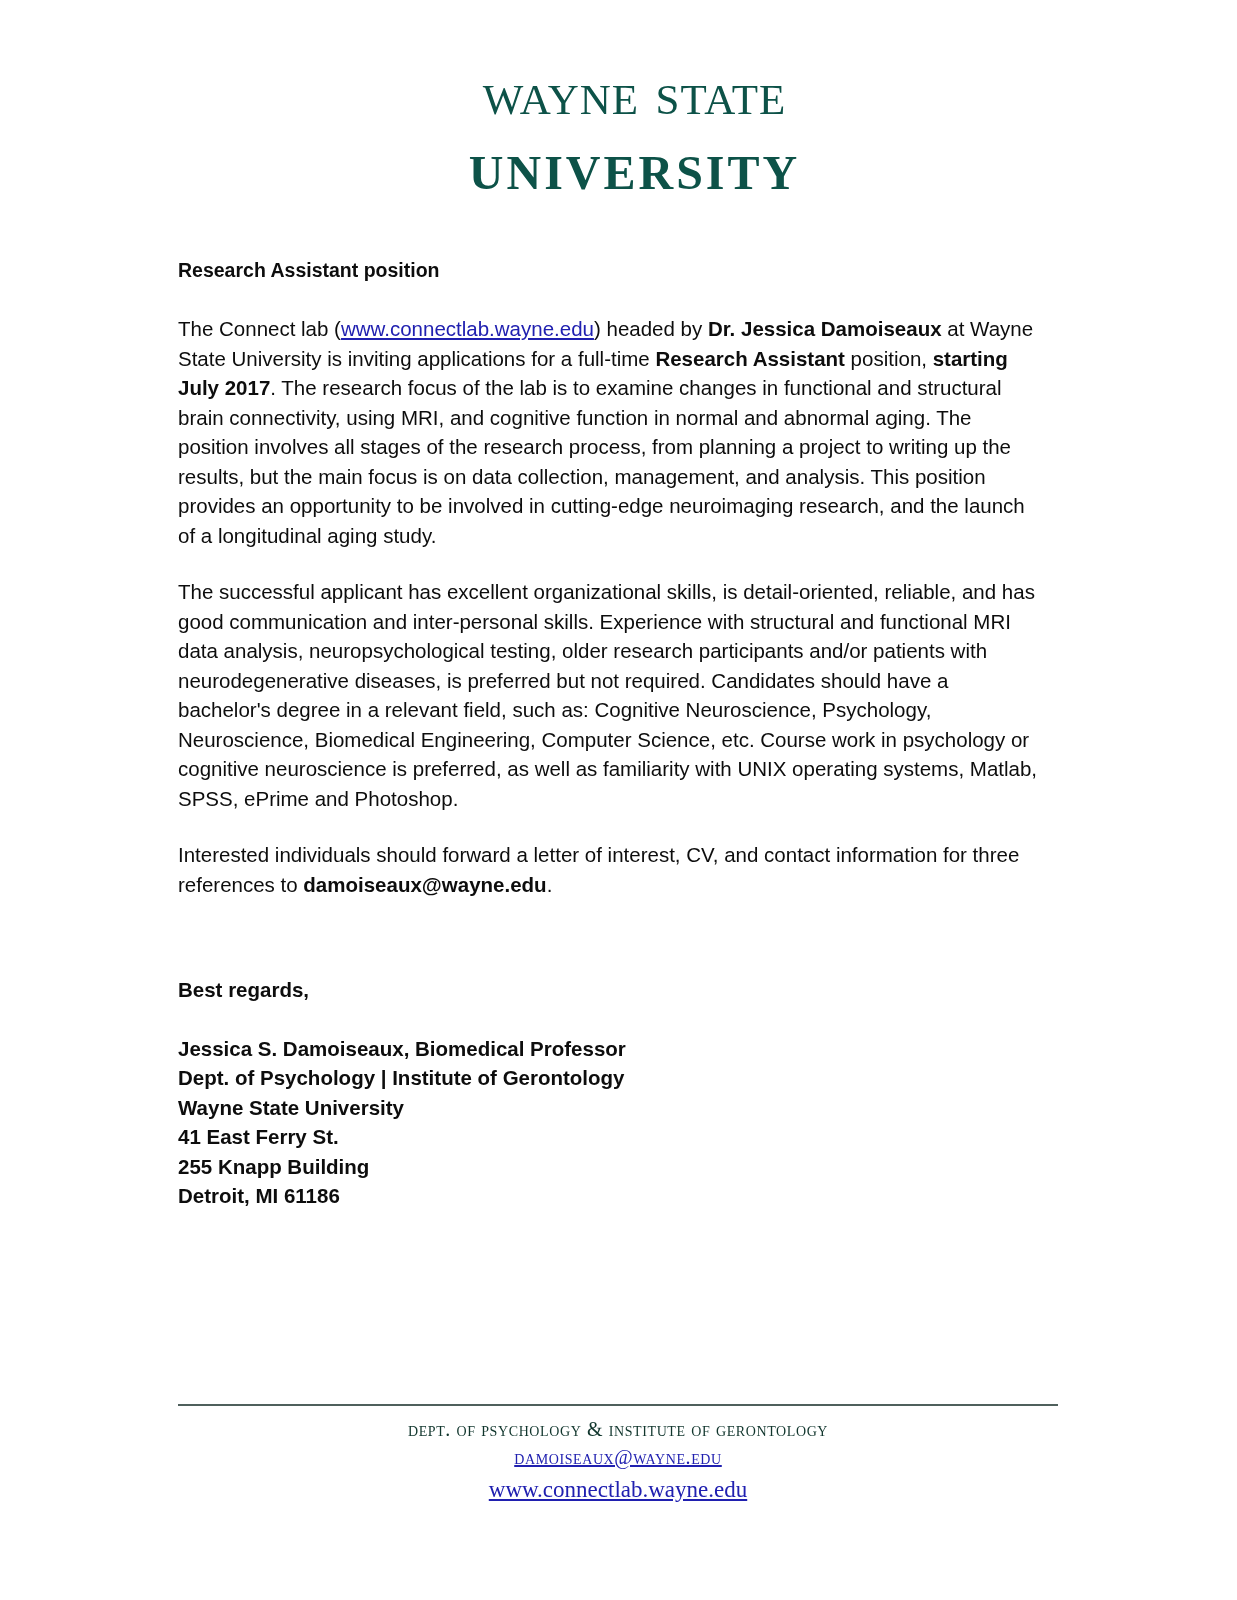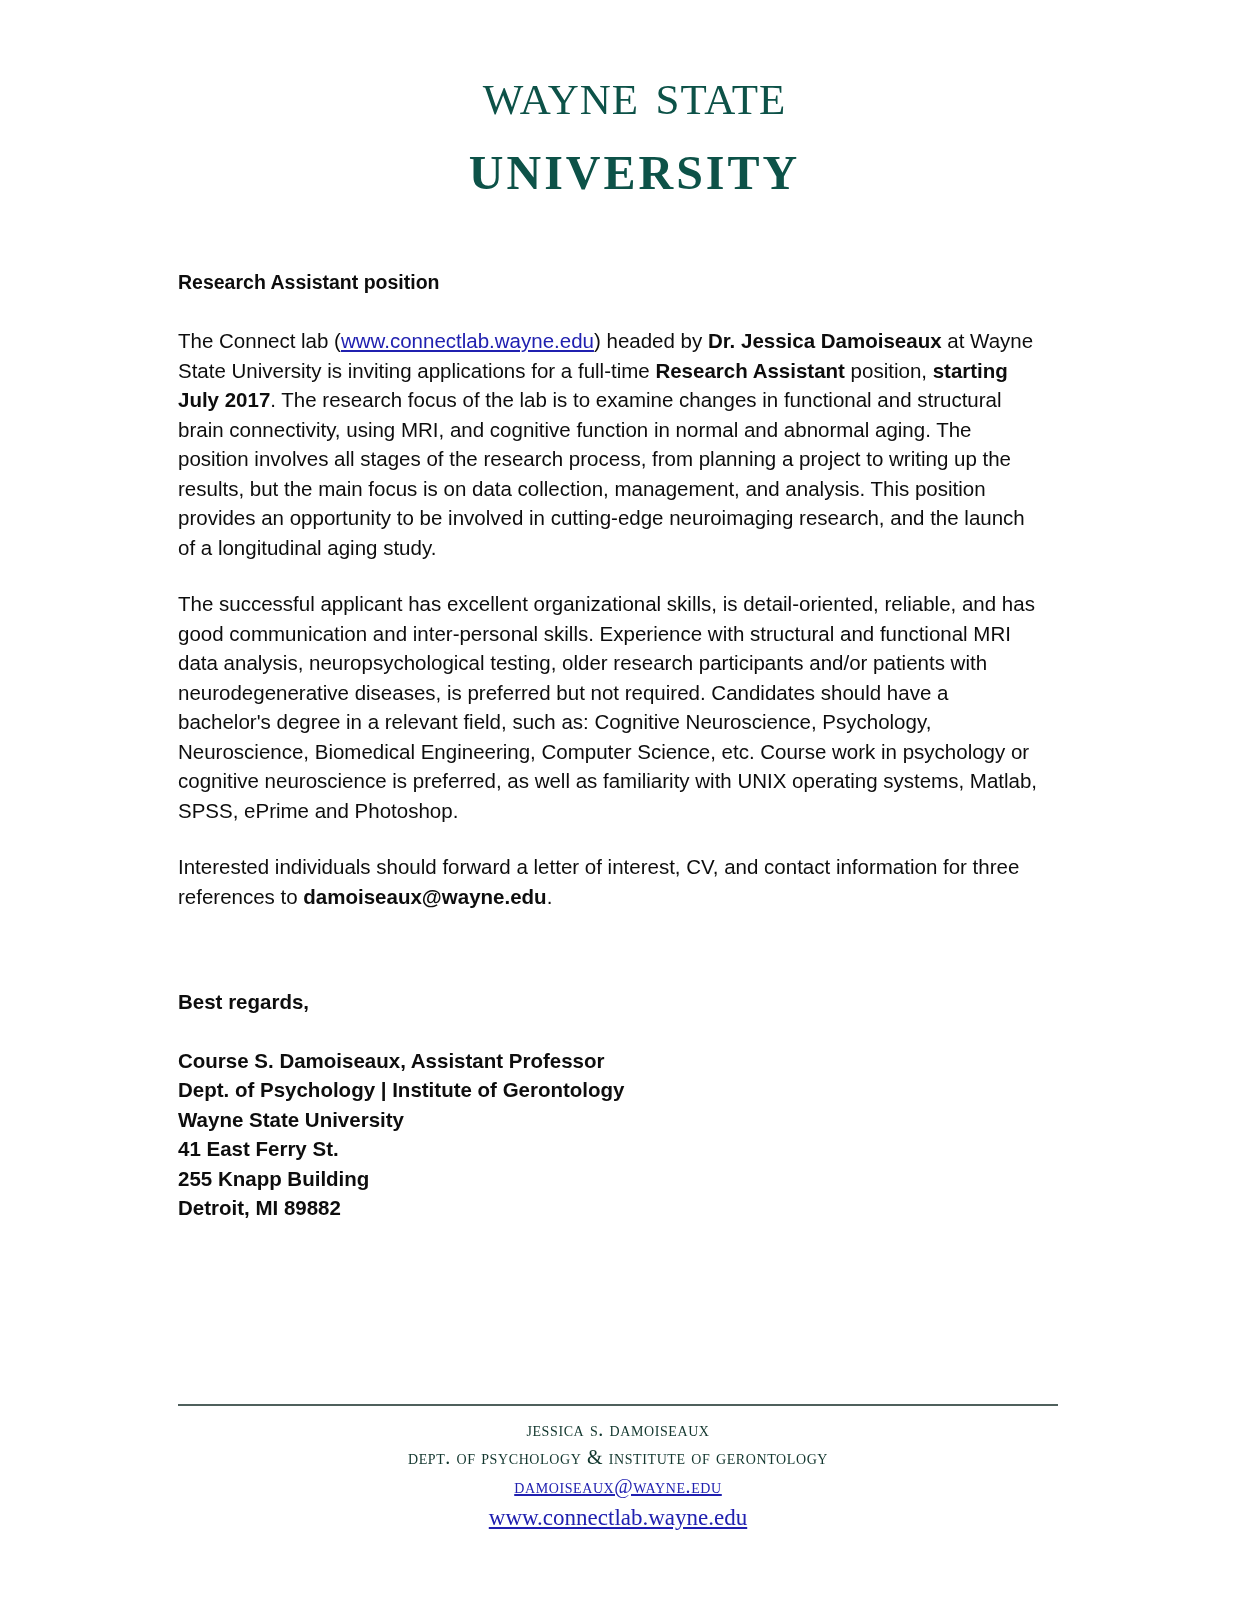--- a/index.html
+++ b/index.html
@@ -50,21 +50,21 @@
   .page-body {
     position: absolute;
     left: 178px;
     top: 252px;
     width: 860px;
   }
   .doc-title {
     font-size: 19.5px;
     font-weight: bold;
     line-height: 1.45;
-    margin: 16px 0 30px 0;
+    margin: 4px 0 30px 0;
   }
   .para {
     font-size: 20.5px;
     line-height: 29.5px;
     margin: 0 0 27px 0;
     text-align: left;
     word-spacing: 0px;
   }
   .para.tight { margin-bottom: 12px; }
   b, .b { font-weight: bold; }
@@ -139,29 +139,28 @@
 
   <p class="para tight"><span>Interested individuals should forward a letter of interest, CV, and contact information for three references to </span><b>damoiseaux@wayne.edu</b><span>.</span></p>
 
   <div class="spacer-lg"></div>
 
   <p class="sig-block">Best regards,</p>
 
   <div class="spacer-md"></div>
 
   <div class="sig-block">
-    <div>Course S. Damoiseaux, Assistant Professor</div>
+    <div>Jessica S. Damoiseaux, Biomedical Professor</div>
     <div>Dept. of Psychology | Institute of Gerontology</div>
     <div>Wayne State University</div>
     <div>41 East Ferry St.</div>
     <div>255 Knapp Building</div>
-    <div>Detroit, MI 89882</div>
+    <div>Detroit, MI 61186</div>
   </div>
 
 </div>
 
 <div class="footer">
   <hr class="footer-rule">
-  <span class="footer-line footer-name">Jessica S. Damoiseaux</span>
   <span class="footer-line footer-dept">Dept. of Psychology &amp; Institute of Gerontology</span>
   <a class="footer-line footer-email" href="#">damoiseaux@wayne.edu</a>
   <a class="footer-url" href="#">www.connectlab.wayne.edu</a>
 </div>
 
 </body></html>

